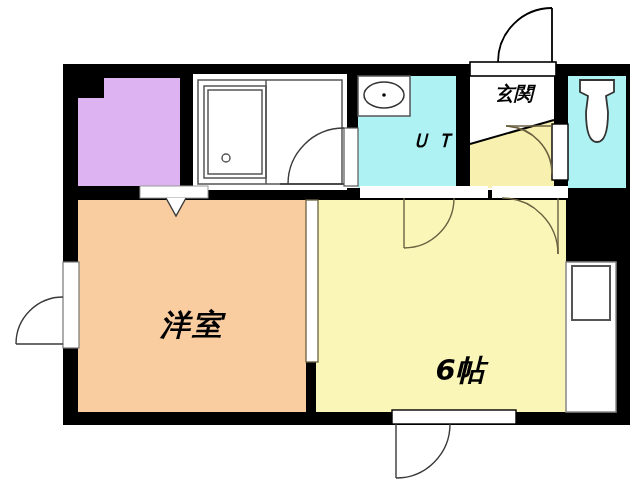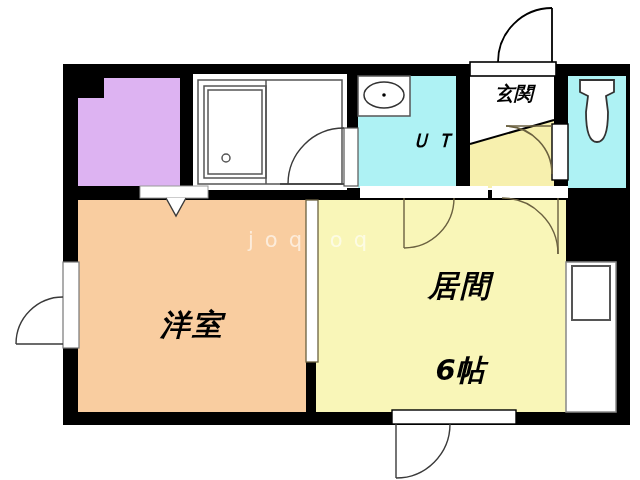--- a/index.html
+++ b/index.html
@@ -208,25 +208,23 @@
       <g>
         <rect x="306" y="200" width="12" height="162" fill="#ffffff" stroke="#6b6140" stroke-width="1.3"></rect>
       </g>
     </g>
 
     <g stroke="#000000" fill="none" stroke-width="1">
       <rect x="63" y="64" width="567" height="361" fill="none" stroke="none"></rect>
     </g>
   </svg>
 
-  <div class="watermark" style="left:248px; top:228px;">joqjoq</div>
 
 
   <div class="room-label label-ut" style="left:375px; top:131px; width:64px;margin-left:28px;">ＵＴ</div>
 
   <div class="room-label label-genkan" style="left:482px; top:84px; width:64px;">玄関</div>
 
   <div class="room-label label-yoshitsu-a" style="left:130px; top:270px; width:124px;">洋室</div>
 
-  <div class="room-label label-ima-a" style="left:405px; top:270px; width:110px;">居間</div>
   <div class="room-label label-ima-b" style="left:405px; top:310px; width:110px;margin-top:45px;">6帖</div>
 
 </div>
 
 </body></html>

